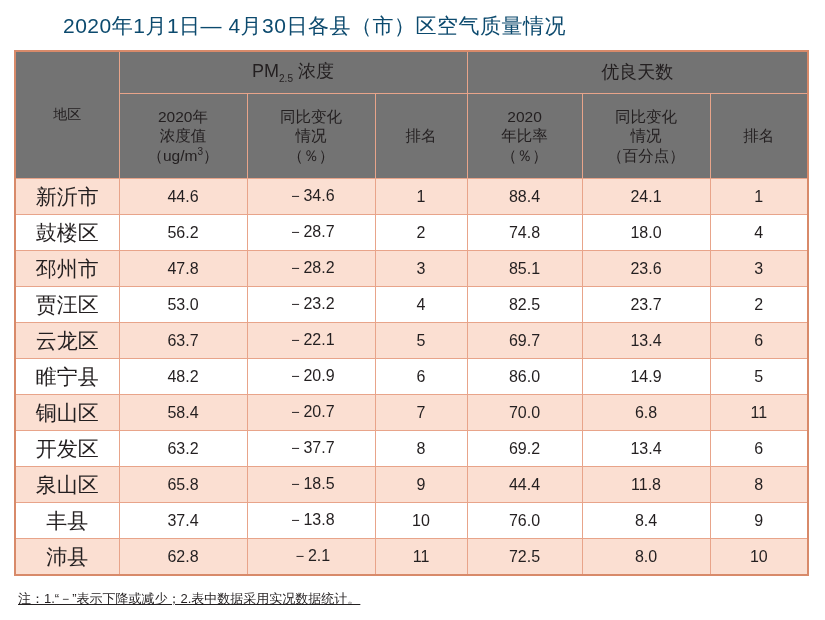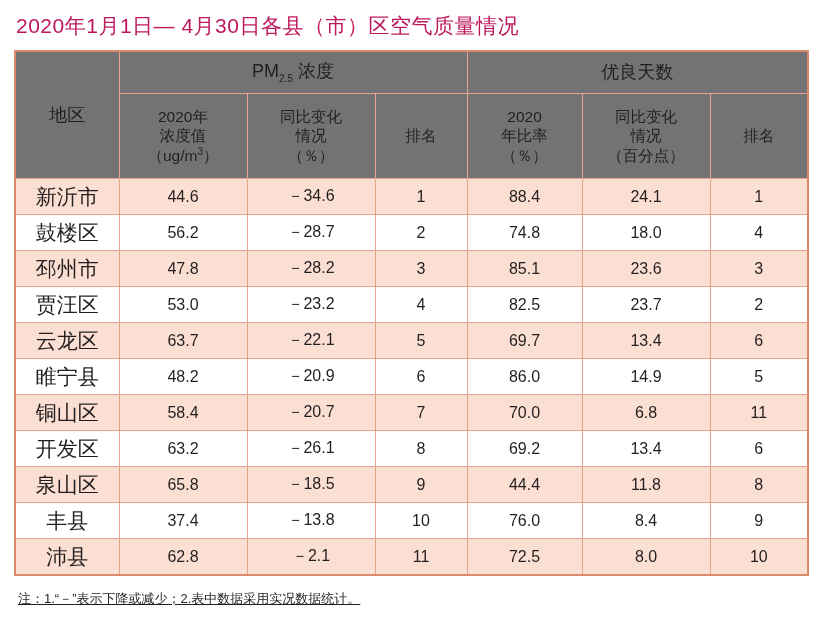--- a/index.html
+++ b/index.html
@@ -17,23 +17,24 @@
   .page {
     position: relative;
     width: 825px;
     height: 620px;
     box-sizing: border-box;
     padding: 10px 14px 0 14px;
   }
   .title {
     font-size: 21px;
     letter-spacing: 0.5px;
-    color: #be185d;
+    color: #0c4a6e;
     padding: 2px 0 10px 2px;
     white-space: nowrap;
+    margin-left: 47px;
   }
   table.airtable {
     border-collapse: collapse;
     width: 795px;
     table-layout: fixed;
     background: #fff;
   }
   table.airtable td, table.airtable th {
     border: 1px solid #e8a48a;
     text-align: center;
@@ -53,21 +54,21 @@
   }
   thead th.grouphead {
     font-size: 18px;
     padding: 8px 2px;
   }
   thead th.sub {
     height: 74px;
     font-size: 15.5px;
   }
   th.region {
-    font-size: 18px;
+    font-size: 14px;
   }
   tbody td {
     font-size: 16px;
     height: 35px;
     padding: 0 2px;
   }
   tbody tr.odd td {
     background: #fbdfd2;
   }
   tbody tr.even td {
@@ -195,21 +196,21 @@
         <td>58.4</td>
         <td>－20.7</td>
         <td>7</td>
         <td>70.0</td>
         <td>6.8</td>
         <td>11</td>
       </tr>
       <tr class="even">
         <td class="regioncell">开发区</td>
         <td>63.2</td>
-        <td>－26.1</td>
+        <td>－37.7</td>
         <td>8</td>
         <td>69.2</td>
         <td>13.4</td>
         <td>6</td>
       </tr>
       <tr class="odd">
         <td class="regioncell">泉山区</td>
         <td>65.8</td>
         <td>－18.5</td>
         <td>9</td>

